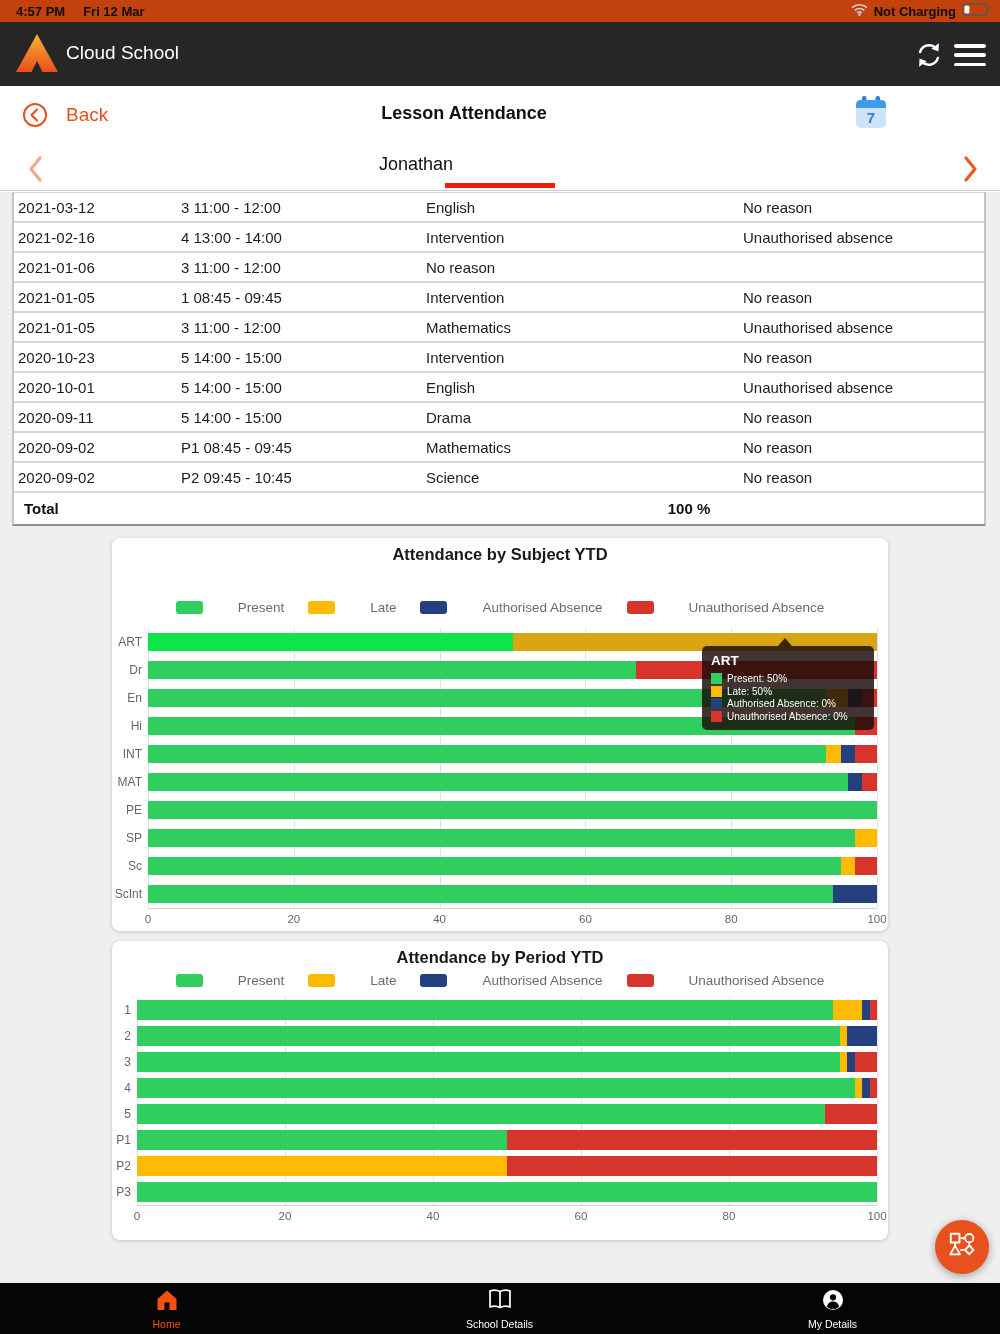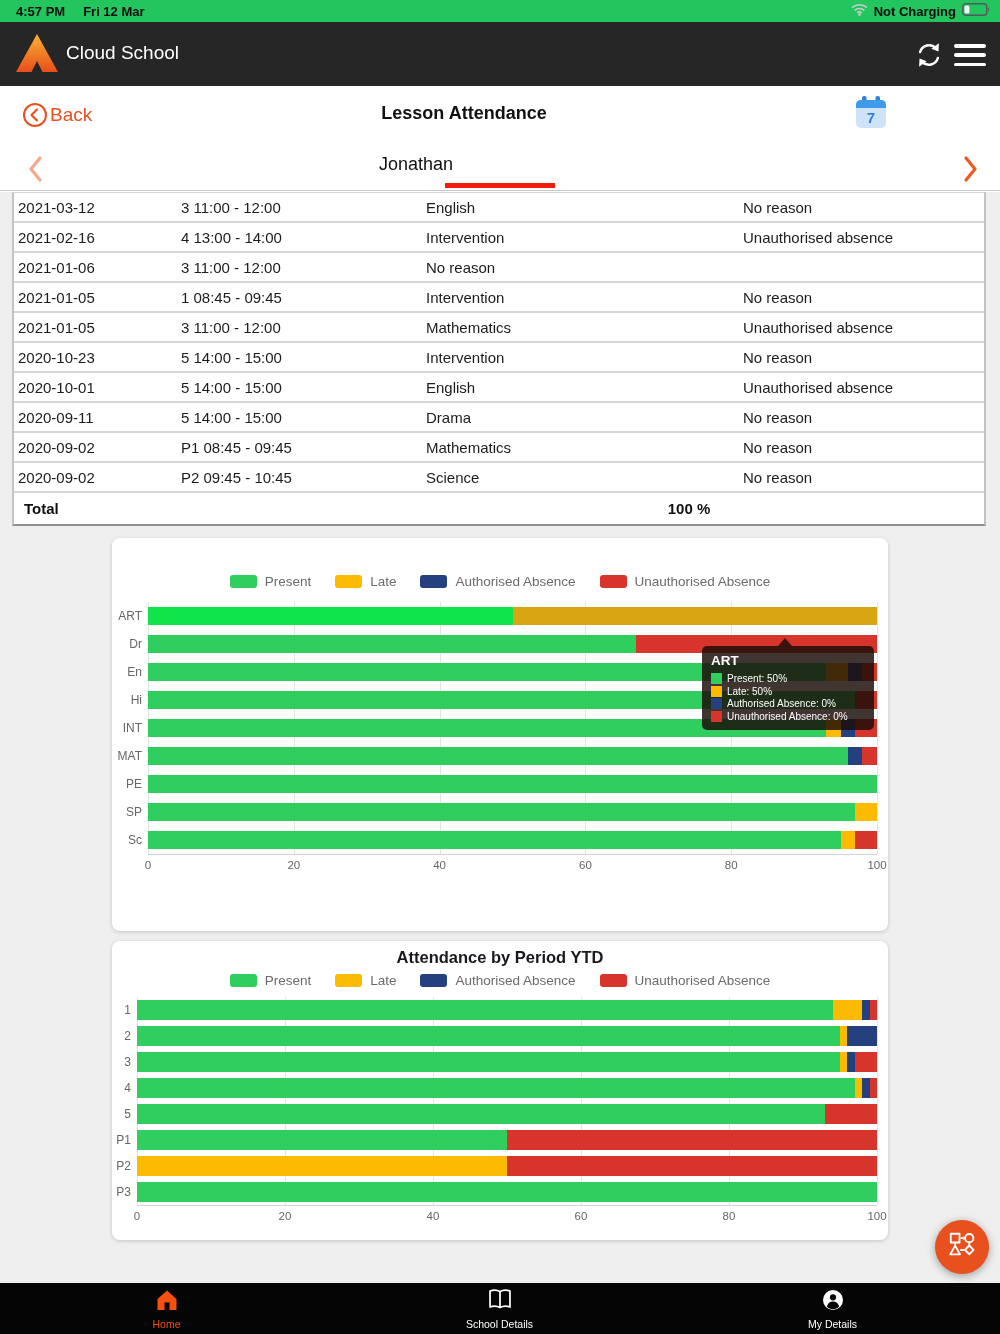--- a/index.html
+++ b/index.html
@@ -1,33 +1,33 @@
 <!DOCTYPE html>
 <html><head>
 <meta charset="utf-8">
 <style>
   * { margin:0; padding:0; box-sizing:border-box; }
   html,body { width:1000px; height:1334px; }
   body { font-family:"Liberation Sans", sans-serif; background:#efeff0; position:relative; overflow:hidden; }
 
   
-  .statusbar { position:absolute; left:0; top:0; width:1000px; height:22px; background:#22c55e;
+  .statusbar { position:absolute; left:0; top:0; width:1000px; height:22px; background:#c2410c;
     display:flex; align-items:center; color:#0d0d0f; font-size:13px; font-weight:bold; }
   .sb-left { display:flex; gap:18px; margin-left:16px; }
   .sb-right { position:absolute; right:10px; top:0; height:22px; display:flex; align-items:center; gap:6px; }
   .appheader { position:absolute; left:0; top:22px; width:1000px; height:64px; background:#262626; }
   .logo { position:absolute; left:14px; top:10px; }
   .app-title { position:absolute; left:66px; top:20px; color:#ffffff; font-size:19px; }
   .hdr-refresh { position:absolute; right:56px; top:18px; width:30px; height:30px; cursor:pointer; }
   .hdr-menu { position:absolute; right:14px; top:22px; width:32px; height:22px; display:flex; flex-direction:column; justify-content:space-between; cursor:pointer; }
   .hdr-menu i { display:block; height:3.5px; background:#fff; border-radius:2px; }
 
   
   .toolbar { position:absolute; left:0; top:86px; width:1000px; height:60px; background:#ffffff; }
-  .back-btn { position:absolute; left:22px; top:16px; display:flex; align-items:center; gap:2px; color:#e8501f; font-size:19px; cursor:pointer; }
+  .back-btn { position:absolute; left:22px; top:16px; display:flex; align-items:center; gap:18px; color:#e8501f; font-size:19px; cursor:pointer; }
   .toolbar-title { position:absolute; left:0; top:17px; width:928px; text-align:center; font-size:18px; font-weight:bold; color:#111; }
   .cal-btn { position:absolute; right:112px; top:8px; cursor:pointer; }
 
   
   .student-row { position:absolute; left:0; top:146px; width:1000px; height:46px; background:#ffffff; }
   .chev { position:absolute; top:8px; width:26px; height:30px; cursor:pointer; }
   .chev.left { left:24px; }
   .chev.right { right:16px; }
   .student-name { position:absolute; left:0; top:8px; width:832px; text-align:center; font-size:18px; color:#111; }
   .student-underline { position:absolute; left:445px; top:37px; width:110px; height:5px; background:#f21b0d; }
@@ -47,21 +47,21 @@
   .card { position:absolute; left:112px; width:776px; background:#fff; border-radius:8px;
     box-shadow:0 1px 4px rgba(0,0,0,.18); }
   .card1 { top:538px; height:393px; }
   .card2 { top:941px; height:299px; }
   .chart-title { text-align:center; padding-top:7px; font-size:16.5px; font-weight:bold; color:#17191c; }
   .legend { display:flex; justify-content:center; align-items:center; gap:24px; }
   .card1 .legend { margin-top:36px; }
   .card2 .legend { margin-top:6px; }
   .lg-item { display:flex; align-items:center; gap:8px; cursor:pointer; }
   .sw { width:27px; height:13px; border-radius:3px; display:inline-block; }
-  .lg-lab { font-size:13.5px; color:#6b6b6b; }
+  .lg-lab { font-size:13.5px; color:#6b6b6b;margin-left:27px; }
   .plotwrap { position:relative; margin-right:11px; }
   .card1 .plotwrap { margin-left:36px; margin-top:13px; }
   .card2 .plotwrap { margin-left:25px; margin-top:9px; }
   .grid { position:absolute; left:0; top:0; right:0; bottom:0; }
   .grid i { position:absolute; top:0; bottom:0; width:1px; background:#e4e4e6; }
   .rows { position:relative; border-bottom:1px solid #d4d4d6; }
   .crow { display:flex; align-items:center; position:relative; }
   .card1 .crow { height:28px; }
   .card2 .crow { height:26px; }
   .track { flex:1; display:flex; overflow:hidden; }
@@ -248,20 +248,21 @@
         <span>No reason</span>
       </div>
     </div>
   <div class="total-row">
     <span class="total-label">Total</span>
     <span class="total-value">100 %</span>
   </div>
 </div>
 
 <div class="card card1">
+  <div class="chart-title">Attendance by Subject YTD</div>
   <div class="legend">
       <span class="lg-item">
         <span class="sw" style="background:#2fce5f"></span>
         <span class="lg-lab">Present</span>
       </span>
       <span class="lg-item">
         <span class="sw" style="background:#fcbb00"></span>
         <span class="lg-lab">Late</span>
       </span>
       <span class="lg-item">
@@ -342,20 +343,27 @@
             <div class="seg" style="width:97%;background:#2fce5f"></div>
             <div class="seg" style="width:3%;background:#fcbb00"></div>
           </div>
         </div>
         <div class="crow">
           <span class="ylab">Sc</span>
           <div class="track">
             <div class="seg" style="width:95%;background:#2fce5f"></div>
             <div class="seg" style="width:2%;background:#fcbb00"></div>
             <div class="seg" style="width:3%;background:#d7352b"></div>
+          </div>
+        </div>
+        <div class="crow">
+          <span class="ylab">ScInt</span>
+          <div class="track">
+            <div class="seg" style="width:94%;background:#2fce5f"></div>
+            <div class="seg" style="width:6%;background:#24407f"></div>
           </div>
         </div>
       </div>
     <div class="xaxis">
         <span style="left:0%">0</span>
         <span style="left:20%">20</span>
         <span style="left:40%">40</span>
         <span style="left:60%">60</span>
         <span style="left:80%">80</span>
         <span style="left:100%">100</span>

